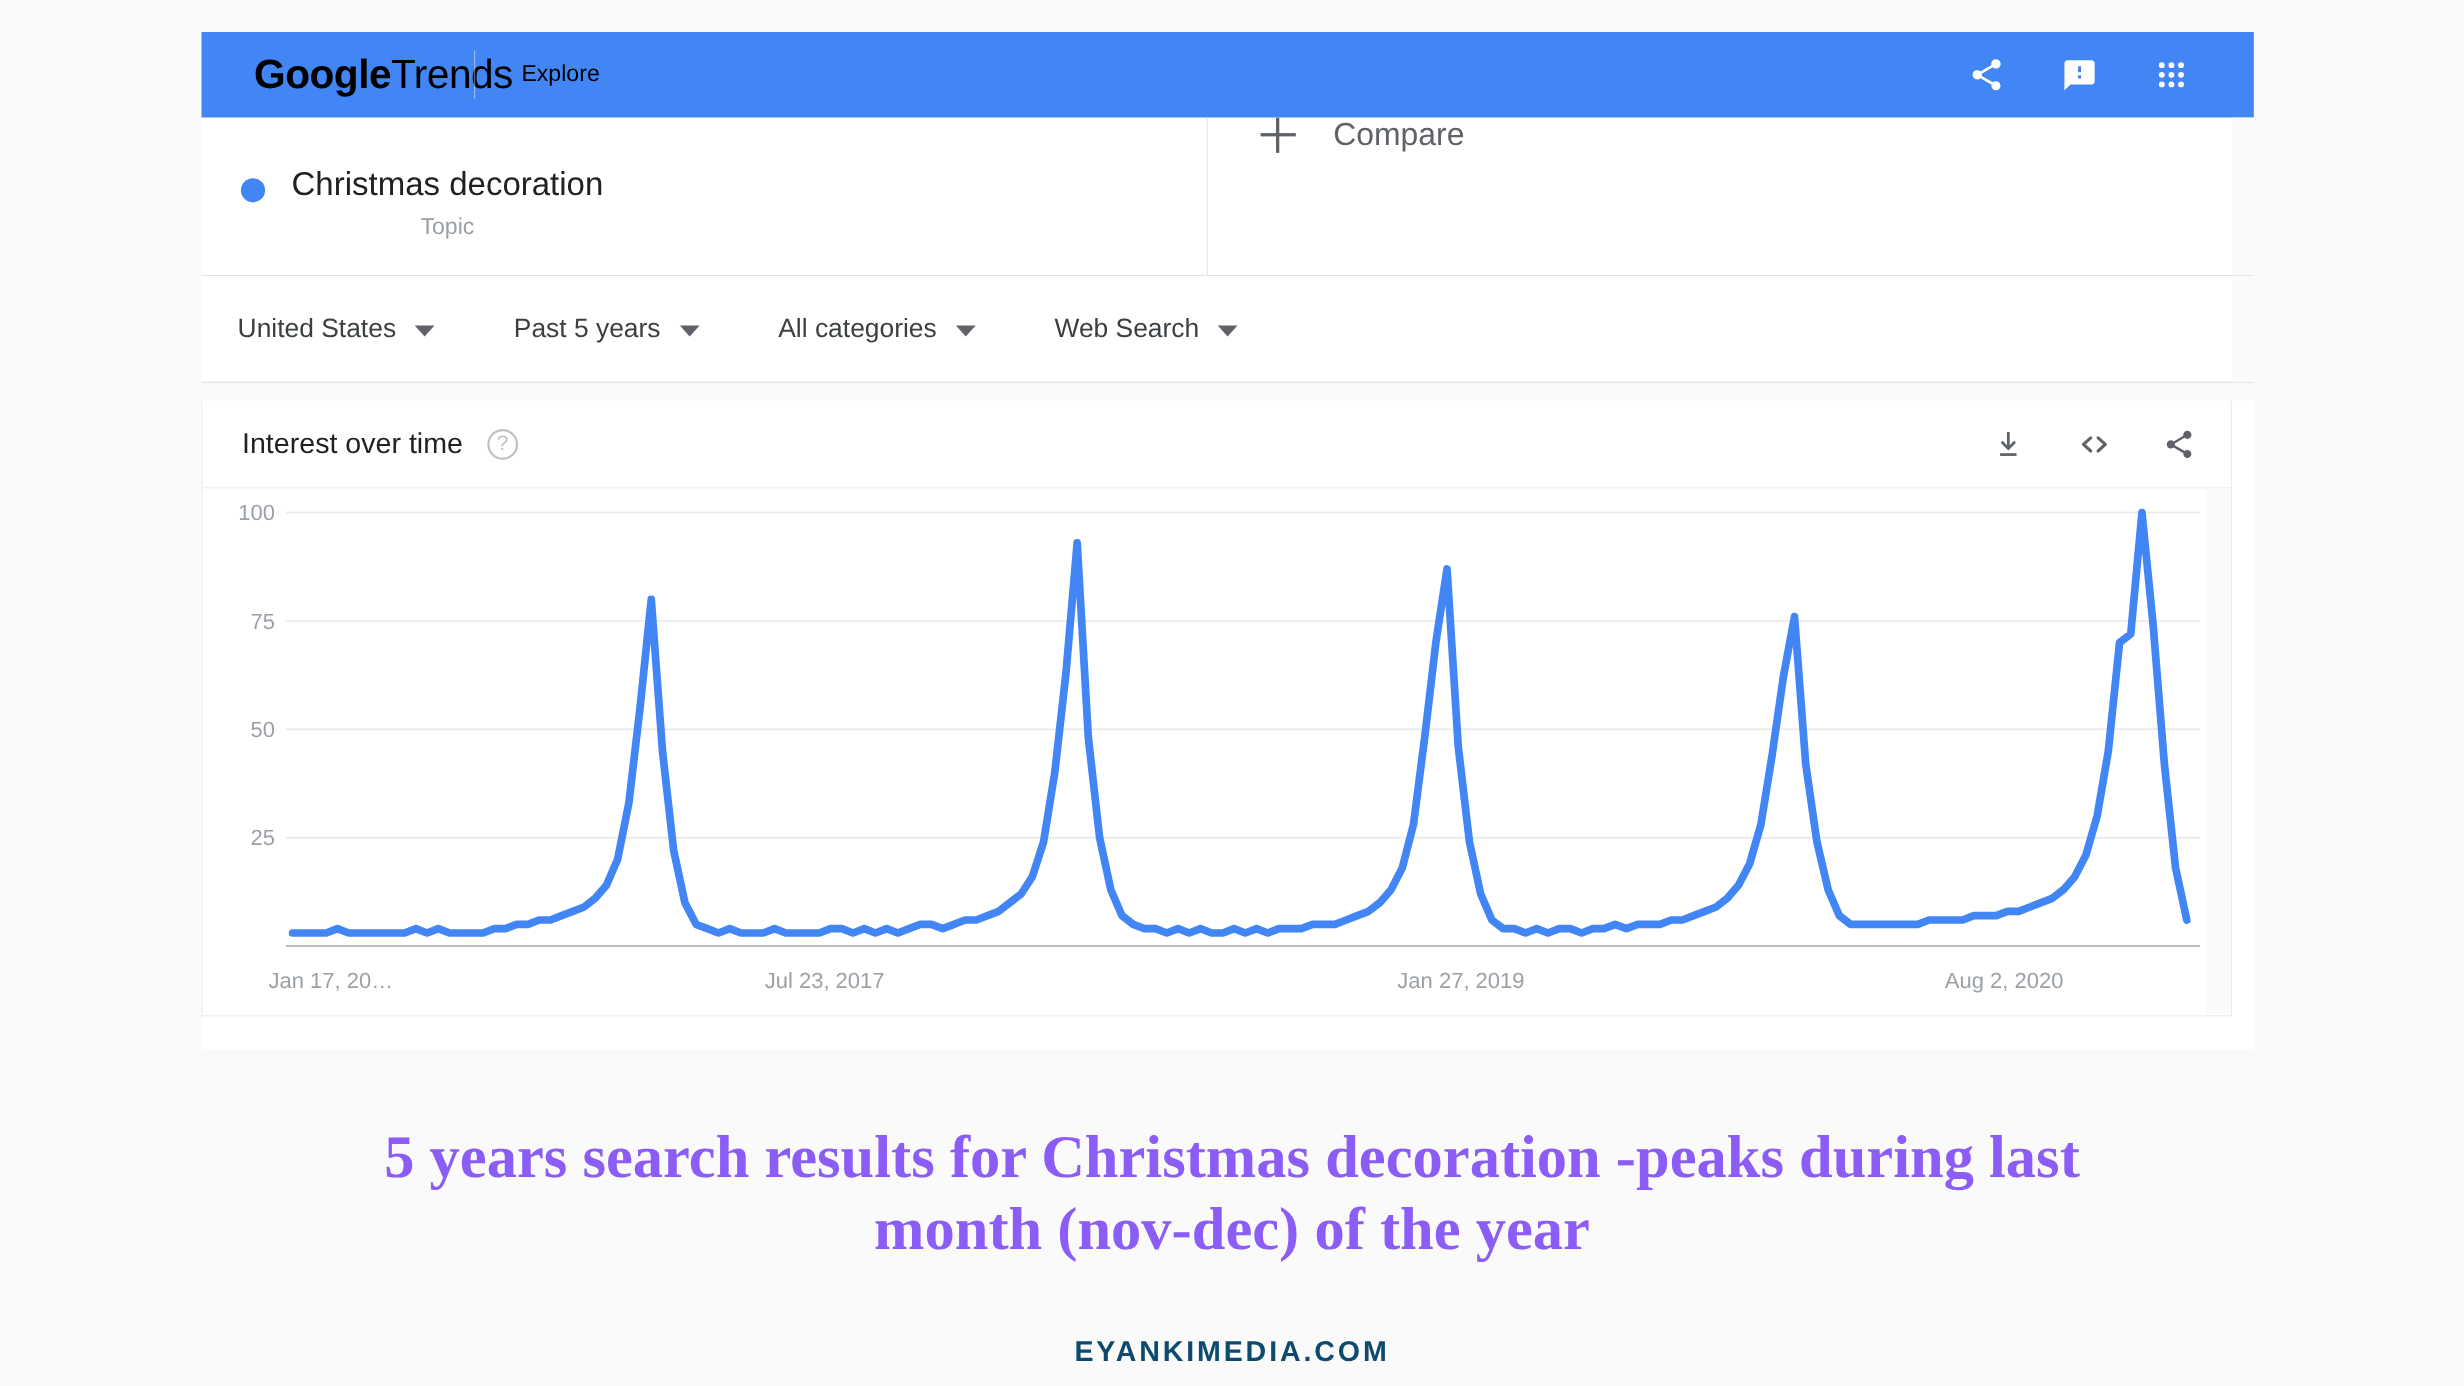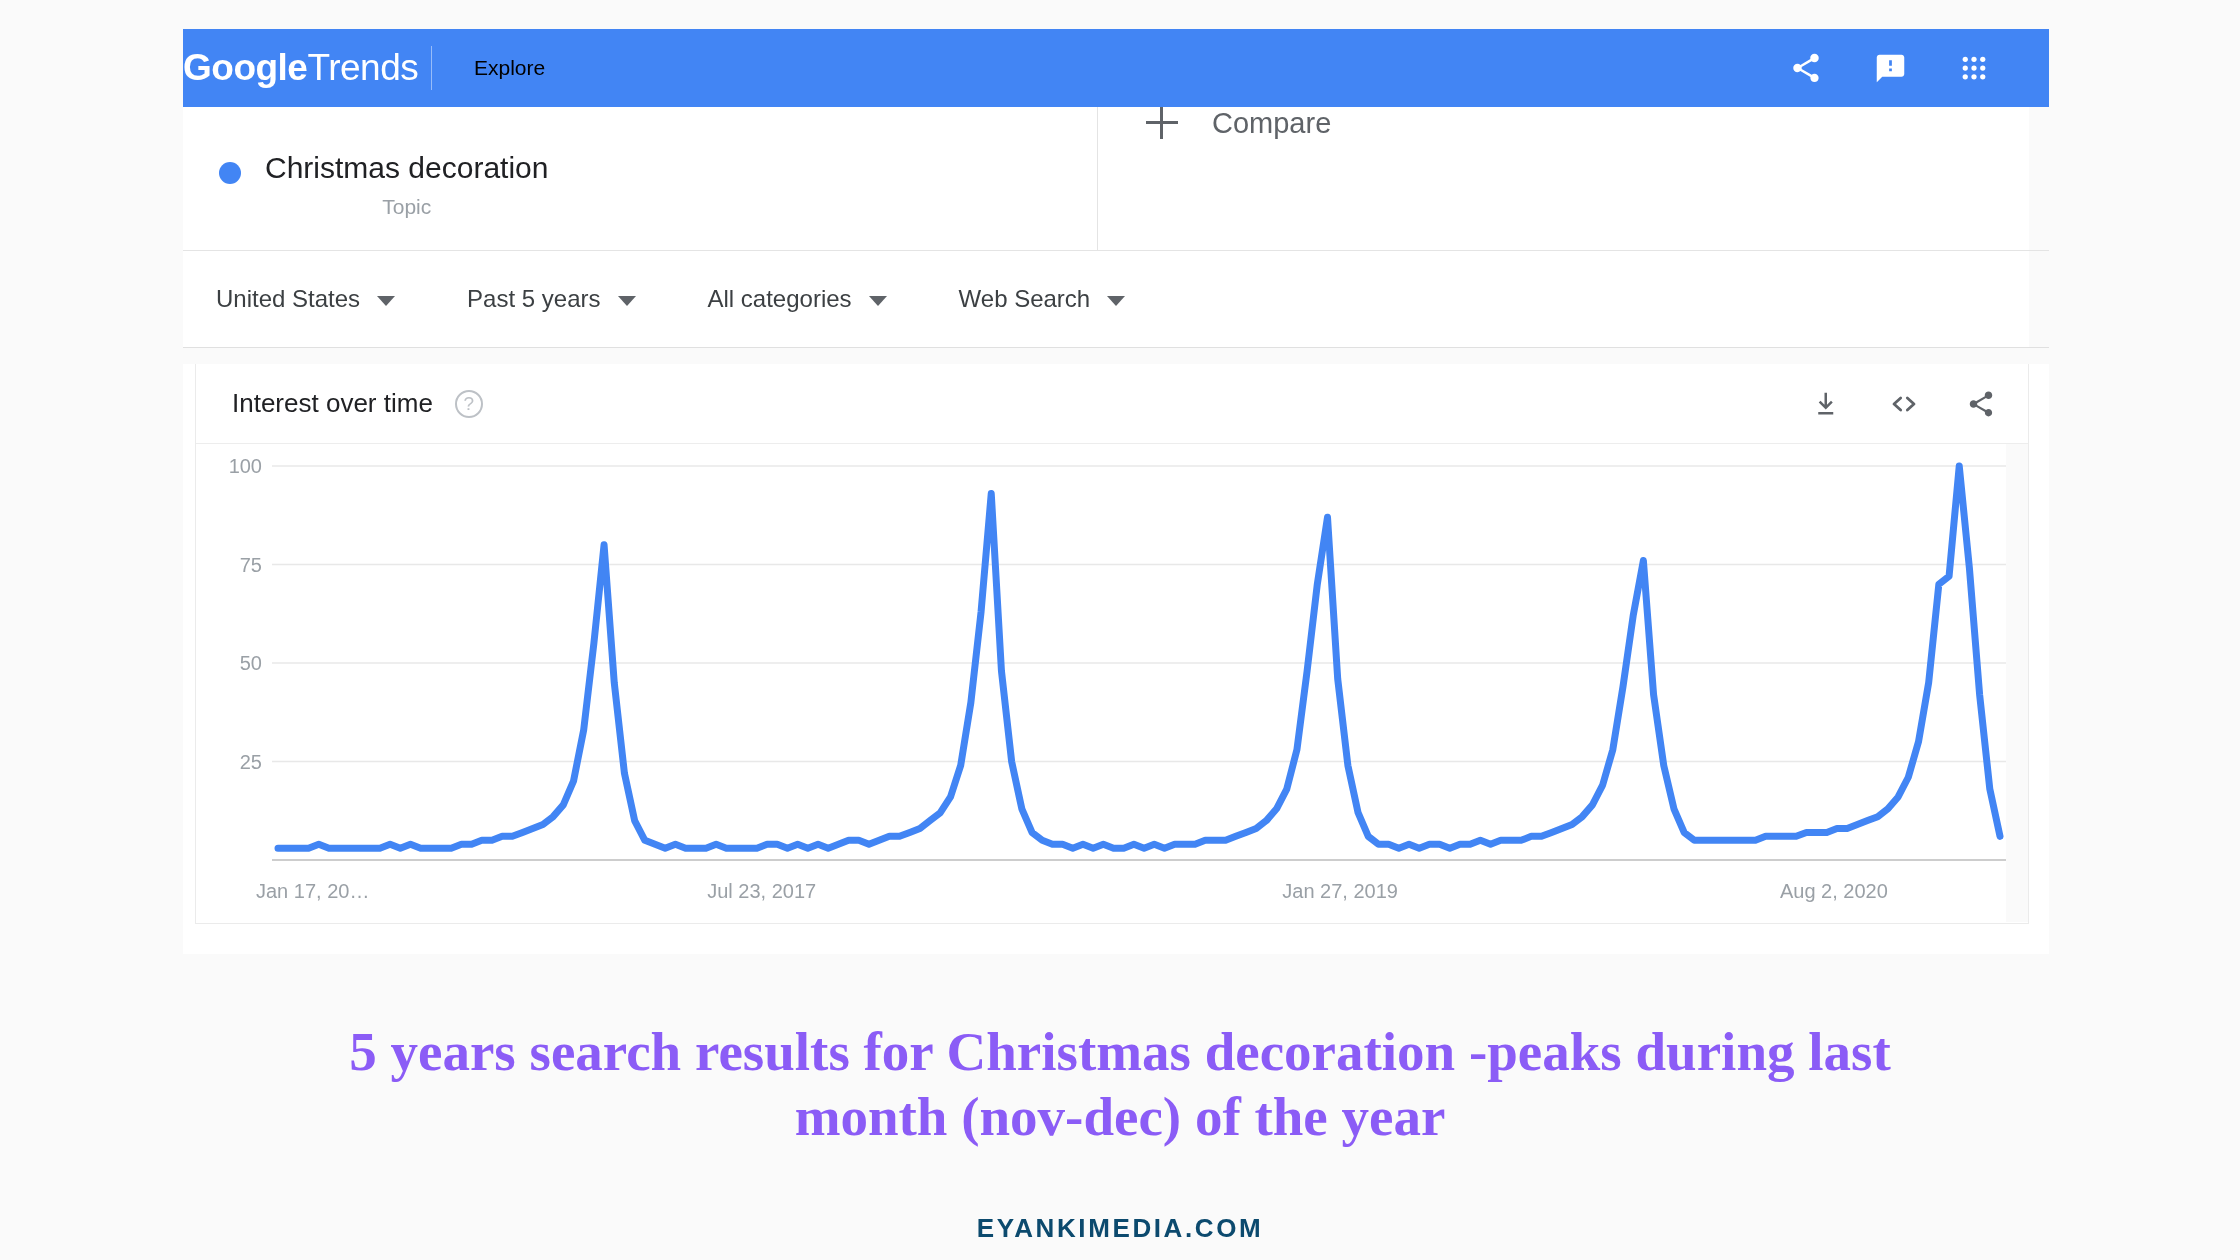--- a/index.html
+++ b/index.html
@@ -38,23 +38,24 @@
     display: flex;
     align-items: center;
     padding-left: 0px;
     height: 100%;
     width: 248px;
     justify-content: flex-start;
   }
   .brand-logo {
     font-size: 37px;
     letter-spacing: -0.5px;
-    color: #ffffff;
+    color: #000000;
     white-space: nowrap;
     font-family: "Liberation Sans", sans-serif;
+    padding-left: 48px;
   }
   .brand-logo .g-bold { font-weight: 700; }
   .brand-logo .g-light { font-weight: 400; }
   .brand-divider {
     width: 1px;
     height: 44px;
     background: rgba(255,255,255,0.45);
     margin: 0 0px;
   }
   .explore {
@@ -180,21 +181,21 @@
   }
 
   
   .gapstrip {
     height: 16px;
     background: #fafafa;
   }
 
   
   .card {
-    margin: 0 20px 0 12px;
+    margin: 0 20px 0 0;
     background: #ffffff;
     border: 1px solid #ebebeb;
     border-top: none;
     height: 560px;
     position: relative;
   }
   .card-head {
     height: 80px;
     display: flex;
     align-items: center;

